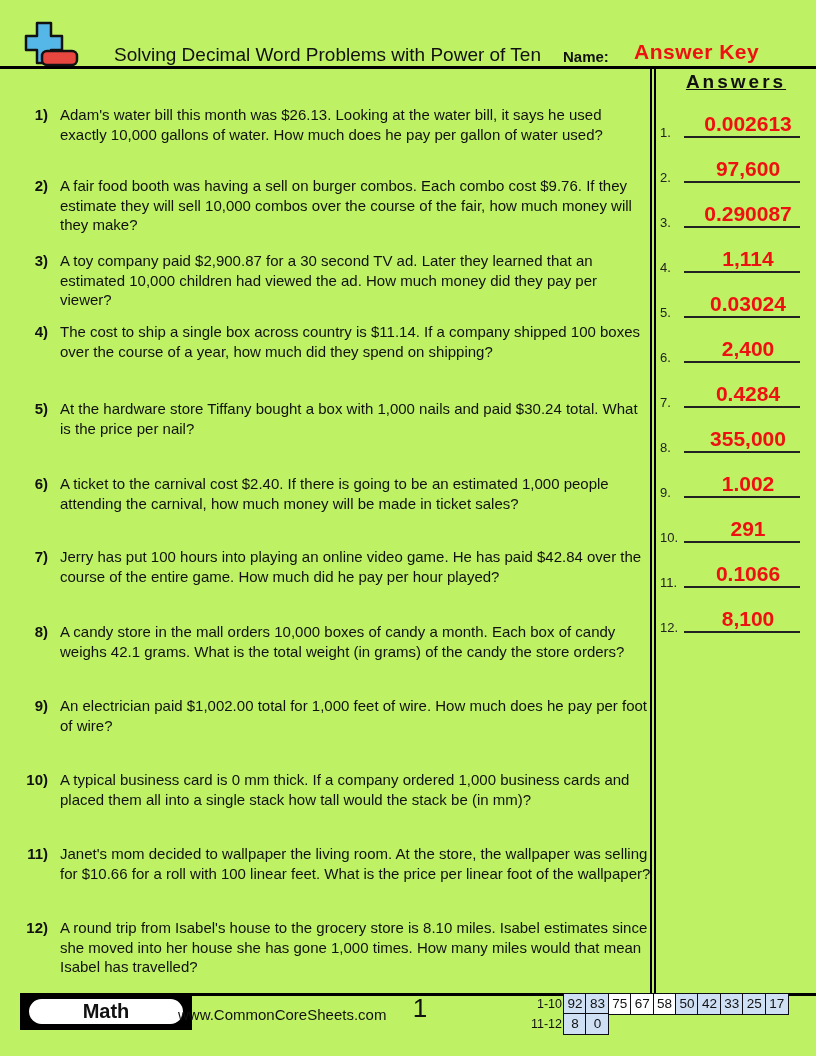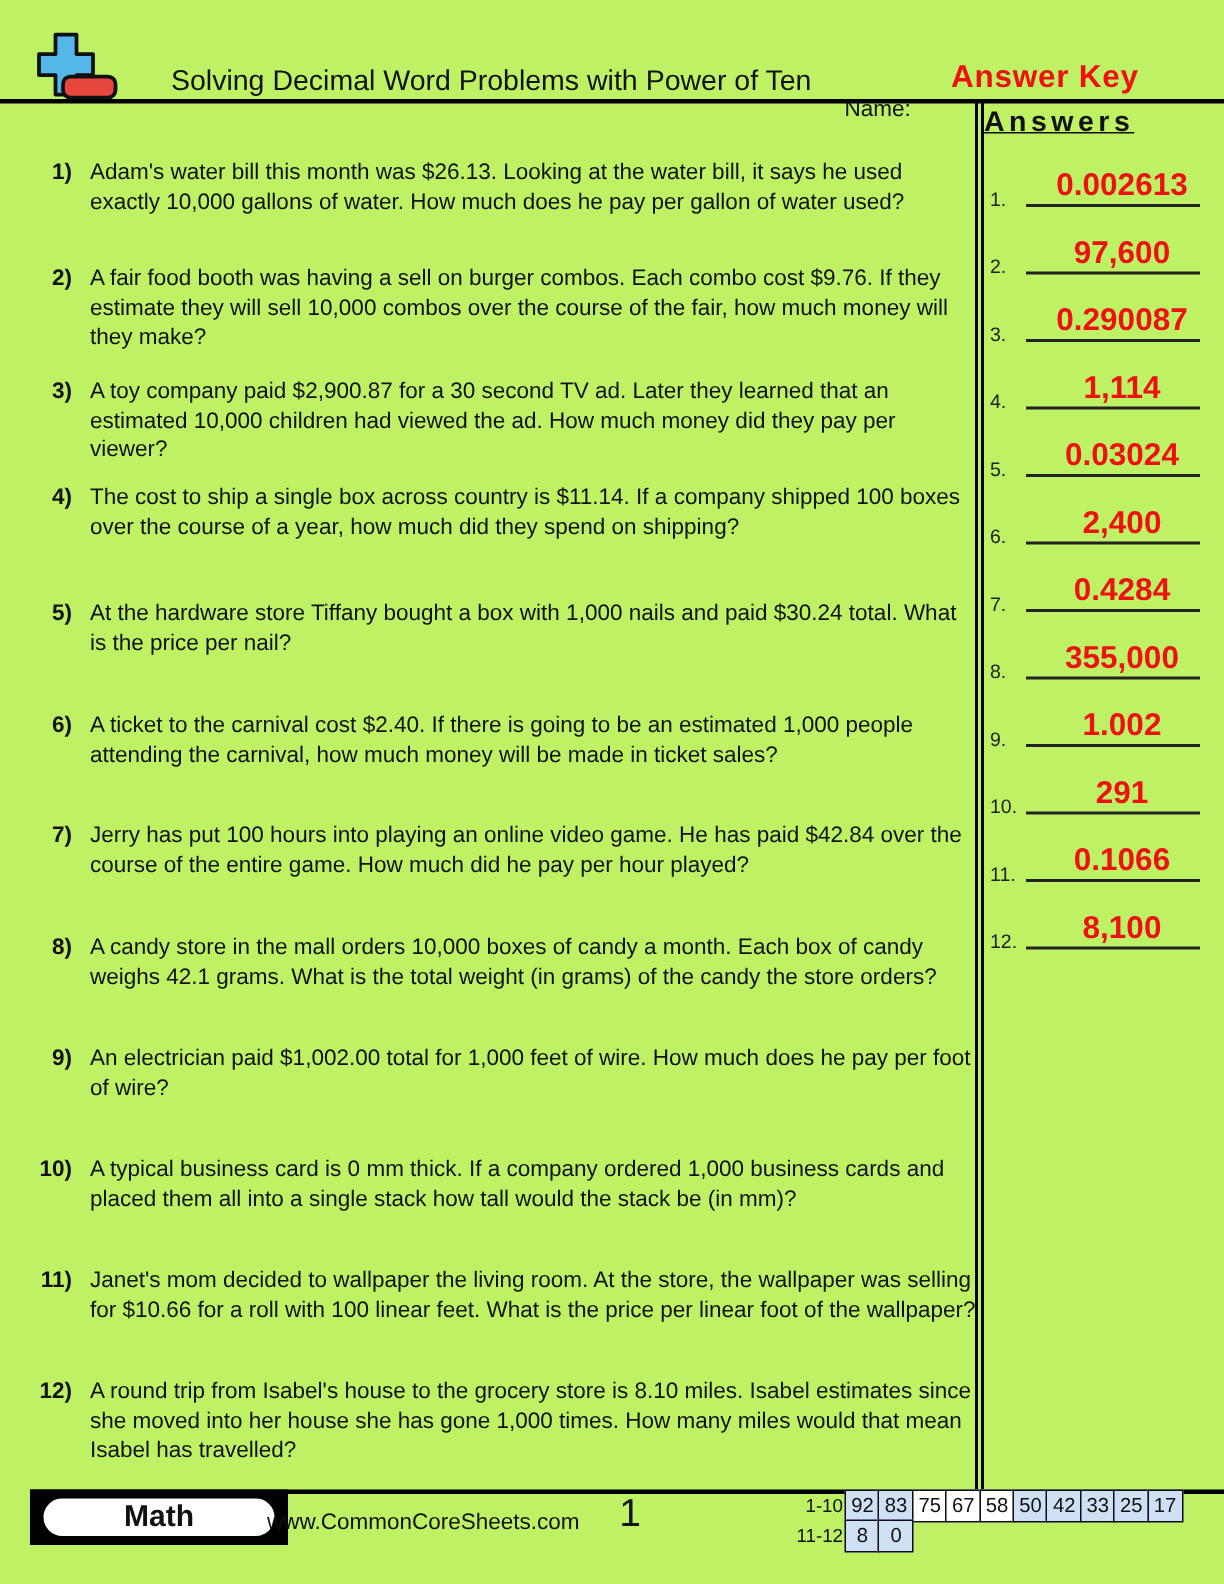--- a/index.html
+++ b/index.html
@@ -7,36 +7,36 @@
     position:relative; width:816px; height:1056px; background:#bef264;
     font-family:"Liberation Sans", sans-serif; color:#111; overflow:hidden;
     margin:0 auto;
   }
 
   
   .logo-icon { position:absolute; left:24px; top:20px; }
   .icon-plus  { fill:var(--icon-blue,#55b7e8); stroke:#111; stroke-width:2.5; stroke-linejoin:round; }
   .icon-minus { fill:var(--icon-red,#e8473f); stroke:#111; stroke-width:2.5; }
   .worksheet-title { position:absolute; left:114px; top:44px; font-size:19px; white-space:nowrap; }
-  .name-label { position:absolute; left:563px; top:64px; font-size:15px; }
+  .name-label { position:absolute; left:563px; top:48px; font-size:15px;font-weight:bold; }
   .answer-key { position:absolute; left:634px; top:40px; font-size:21px; font-weight:bold;
                 color:var(--answer-red,#ee1111); letter-spacing:0.5px; white-space:nowrap; }
   .header-rule { position:absolute; left:0; top:66px; width:816px; height:3px; background:#000; }
   .instruction { position:absolute; left:22px; top:71px; font-size:15.5px; font-weight:bold; }
 
   
   .divider { position:absolute; left:650px; top:66px; height:927px; width:2px;
              border-left:2px solid #000; border-right:2px solid #000; }
 
   .problem { position:absolute; left:10px; width:642px; display:flex; }
   .pnum  { width:38px; min-width:38px; text-align:right; font-weight:bold;
            font-size:15px; line-height:19.5px; margin-right:12px; }
   .ptext { font-size:15px; line-height:19.5px; }
 
-  .answers-title { position:absolute; left:656px; top:71px; width:160px; text-align:left;
+  .answers-title { position:absolute; left:656px; top:71px; width:160px; text-align:center;
                    font-size:19px; font-weight:bold; text-decoration:underline; letter-spacing:3px; }
   .answer-row { position:absolute; left:656px; width:160px; height:32px; }
   .anum { position:absolute; left:4px; bottom:-2px; font-size:13px; color:#222; }
   .aline { position:absolute; left:28px; right:16px; bottom:0; height:0; border-bottom:2px solid #222; }
   .aval { position:absolute; left:40px; right:16px; bottom:2px; text-align:center;
           font-size:21px; font-weight:bold; color:var(--answer-red,#ee1111); white-space:nowrap; }
 
   
   .footer-rule { position:absolute; left:20px; top:993px; width:796px; height:3px; background:#000; }
   .math-badge { position:absolute; left:20px; top:993px; width:172px; height:37px; background:#000; }

